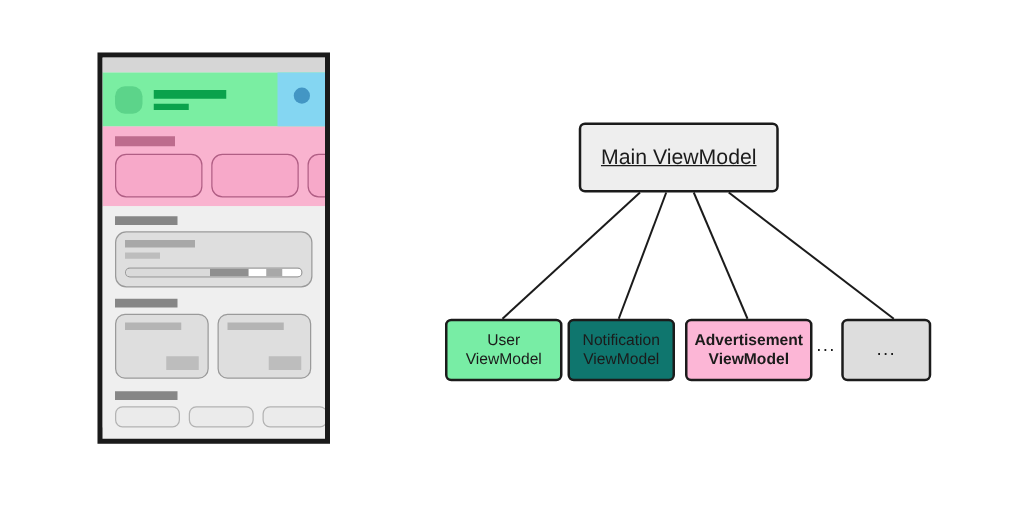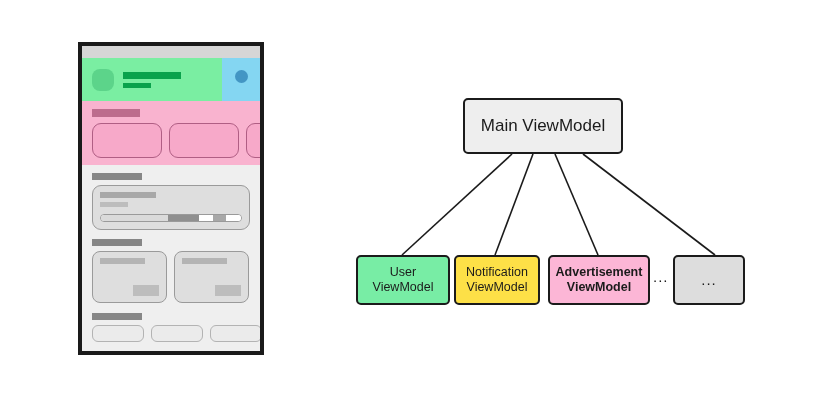--- a/index.html
+++ b/index.html
@@ -227,35 +227,36 @@
     color: #1b1b1b;
     line-height: 1.2;
   }
   #node-main {
     left: 123px;
     top: 28px;
     width: 160px;
     height: 56px;
     background: #eeeeee;
     font-size: 17px;
+    text-decoration: underline;
   }
   .child-node {
     top: 185px;
     height: 50px;
     font-size: 12.5px;
   }
   #node-user {
     left: 16px;
     width: 94px;
     background: #78eda5;
   }
   #node-notification {
     left: 114px;
     width: 86px;
-    background: #fde047;
+    background: #0f766e;
   }
   #node-advertisement {
     left: 208px;
     width: 102px;
     background: #fcb6d6;
     font-weight: bold;
   }
   #node-more {
     left: 333px;
     width: 72px;

